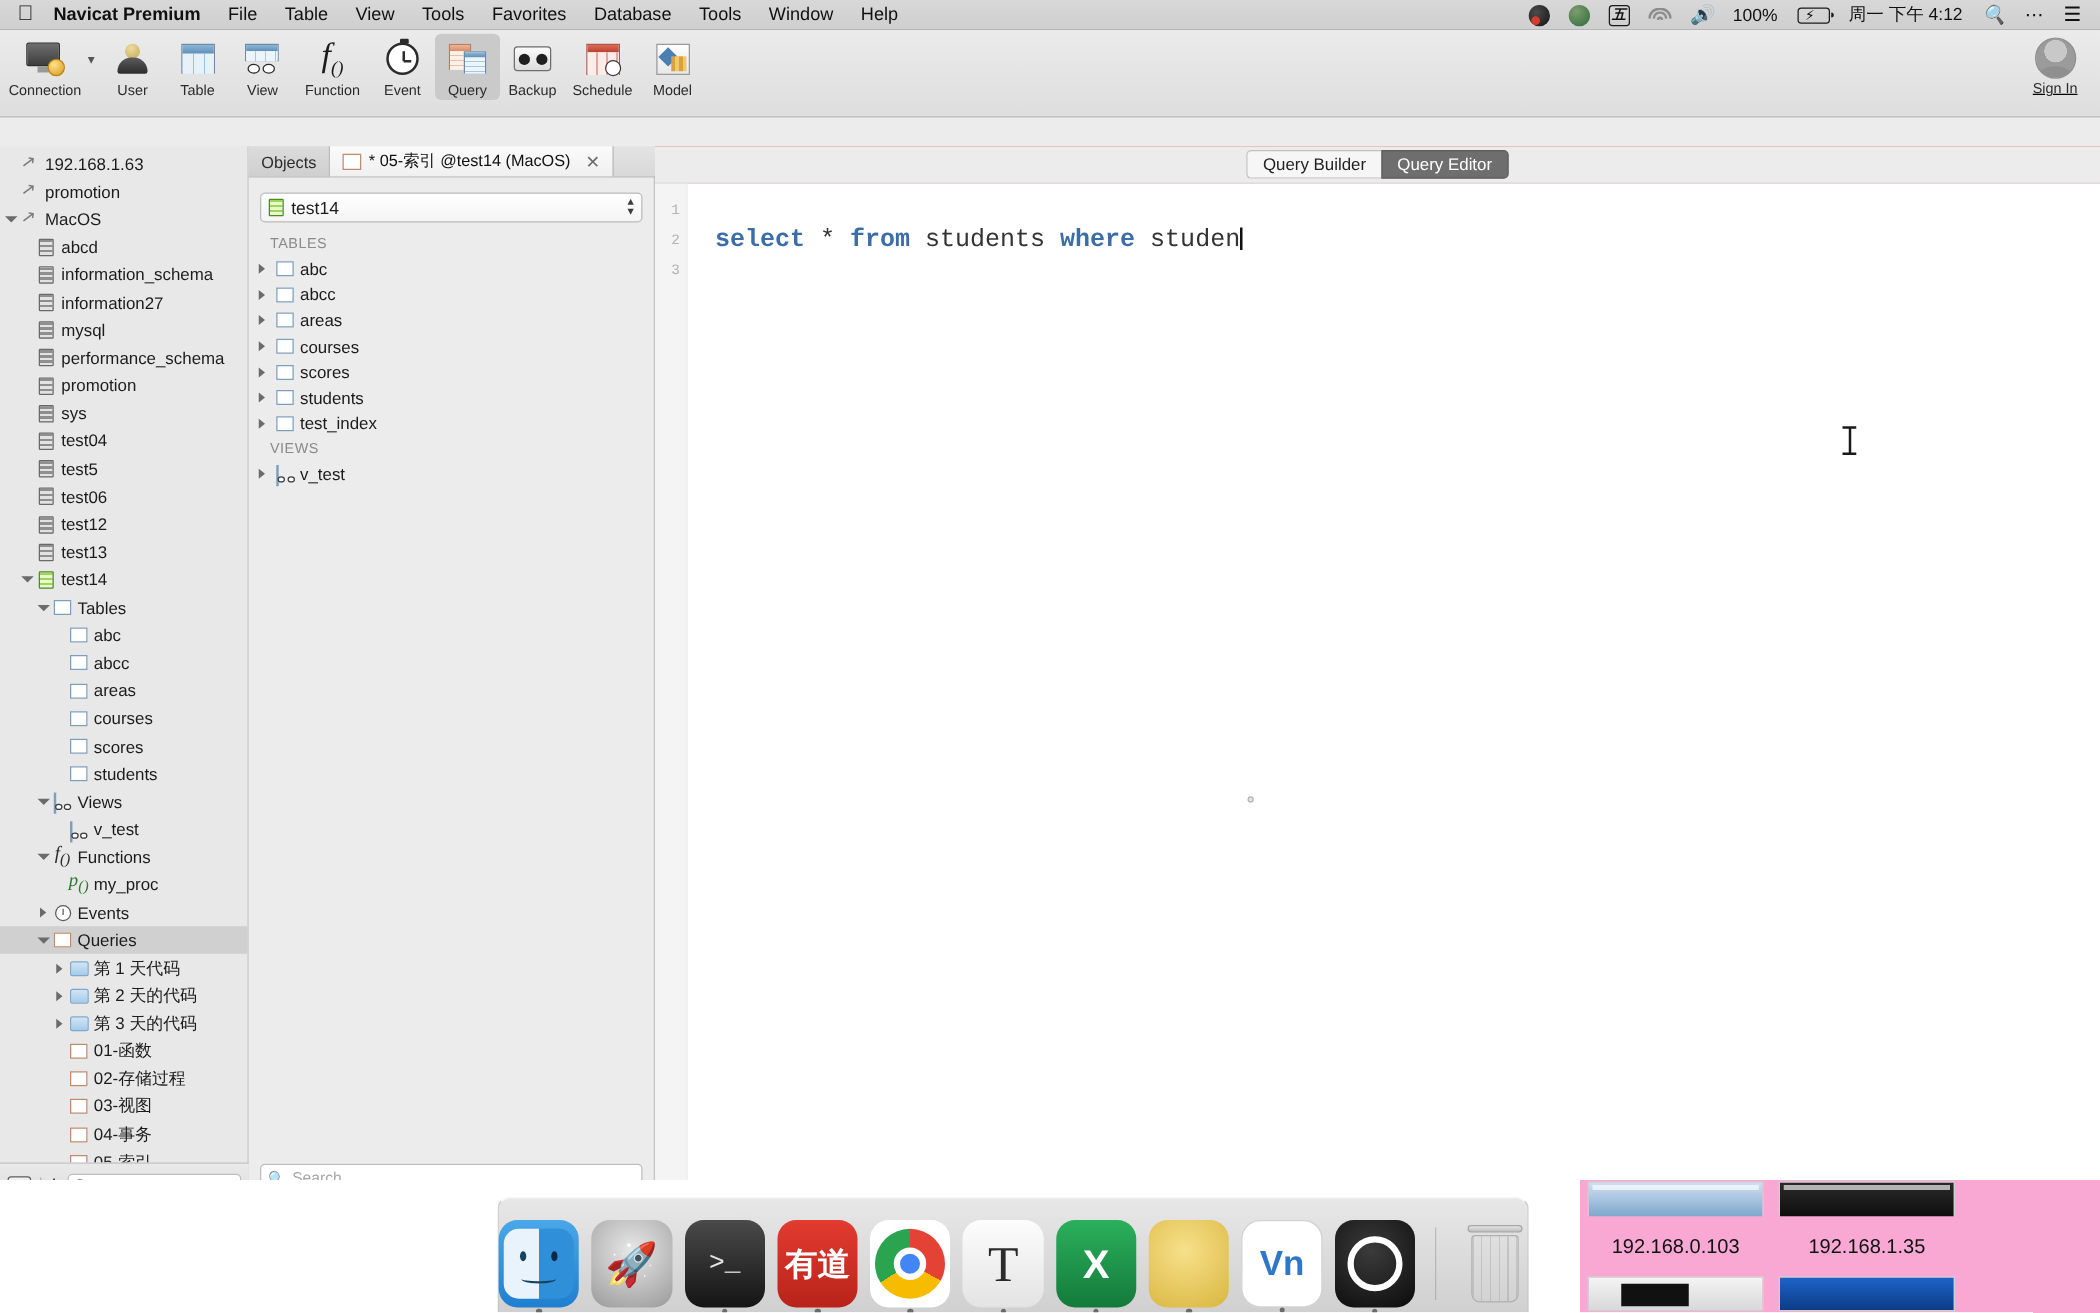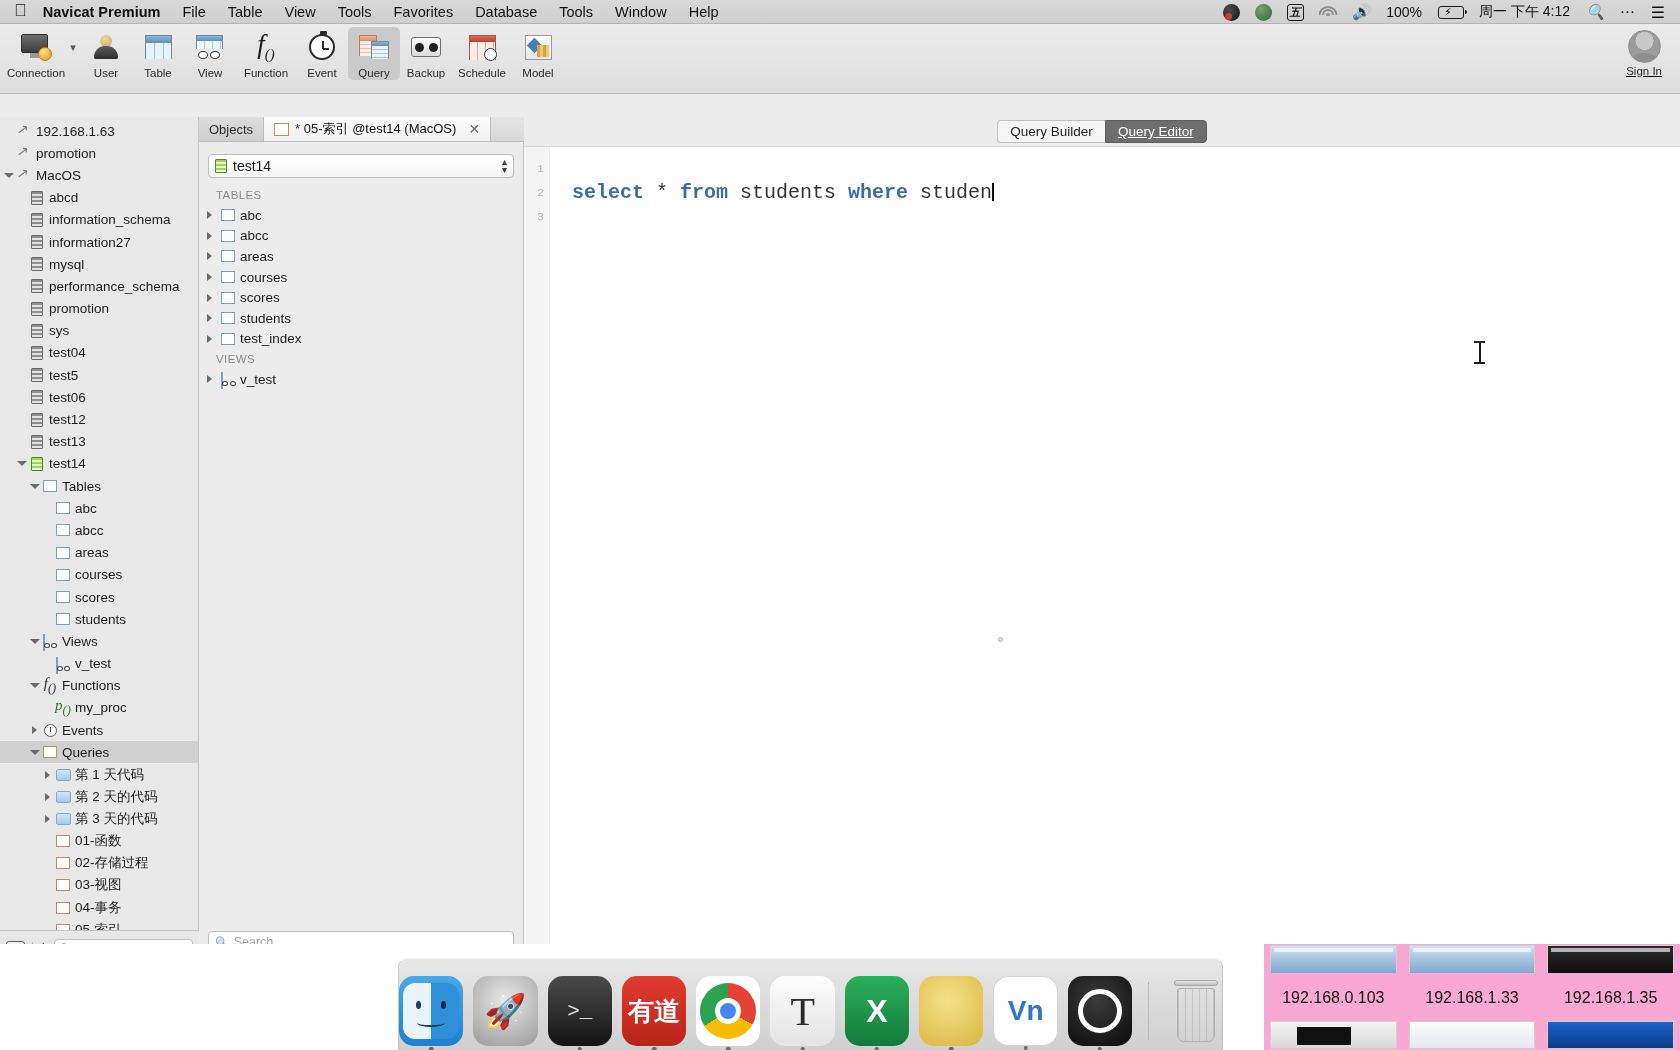--- a/index.html
+++ b/index.html
@@ -220,21 +220,21 @@
                     display: flex; align-items: center; padding: 0 6px; gap: 5px; }
   .midsearch .mag { font-size: 11px; color: #8a8a8a; }
   .midsearch .ph { font-size: 12.5px; color: #a6a6a6; }
 
   
   .rightpane { flex: 1; background: #b91c1c; position: relative; display: flex; flex-direction: column; }
   .qbtabs { height: 30px; display: flex; align-items: center; justify-content: center; background: #ececec;
             border-bottom: 1px solid #d8d8d8; }
   .qbtab { font-size: 13.5px; padding: 3px 12px; color: #222; background: #f6f6f6; border: 1px solid #c0c0c0; }
   .qbtab:first-child { border-radius: 4px 0 0 4px; border-right: none; }
-  .qbtab:last-child { border-radius: 0 4px 4px 0; text-decoration: underline; }
+  .qbtab:last-child { border-radius: 0 4px 4px 0; }
   .qbtab.active { background: #6e6e6e; color: #fff; border-color: #5d5d5d; }
   .editor { flex: 1; background: #fff; display: flex; position: relative; }
   .gutter { width: 26px; background: #f4f4f4; border-right: 1px solid #ececec; padding-top: 10px; }
   .gutter div { height: 24px; text-align: right; padding-right: 5px; font-size: 11.5px; color: #b3b3b3;
                 font-family: "Liberation Mono", monospace; line-height: 24px; }
   .code { flex: 1; padding: 10px 0 0 22px; }
   .cline { height: 24px; line-height: 24px; font-size: 20px; font-family: "Liberation Mono", "DejaVu Sans Mono", monospace;
            white-space: pre; color: #333; }
   .cline.cn { font-family: "Liberation Sans", sans-serif; font-size: 17px; color: #222; }
   .kw { color: #3b6ea8; font-weight: bold; }
@@ -1045,27 +1045,20 @@
 
     <div class="thumbs">
       <div class="thumbcell">
         <div class="thumbimg">
             <i class="bar"></i>
           </div>
         <div class="thumblabel">192.168.0.103</div>
         <div class="thumbimg2 t2-a"></div>
       </div>
       <div class="thumbcell">
-        <div class="thumbimg">
-            <i class="bar"></i>
-          </div>
-        <div class="thumblabel">192.168.1.33</div>
-        <div class="thumbimg2 t2-b"></div>
-      </div>
-      <div class="thumbcell">
         <div class="thumbimg dark">
             <i class="bar"></i>
           </div>
         <div class="thumblabel">192.168.1.35</div>
         <div class="thumbimg2 t2-c"></div>
       </div>
     </div>
   </div>
 
 </div>

